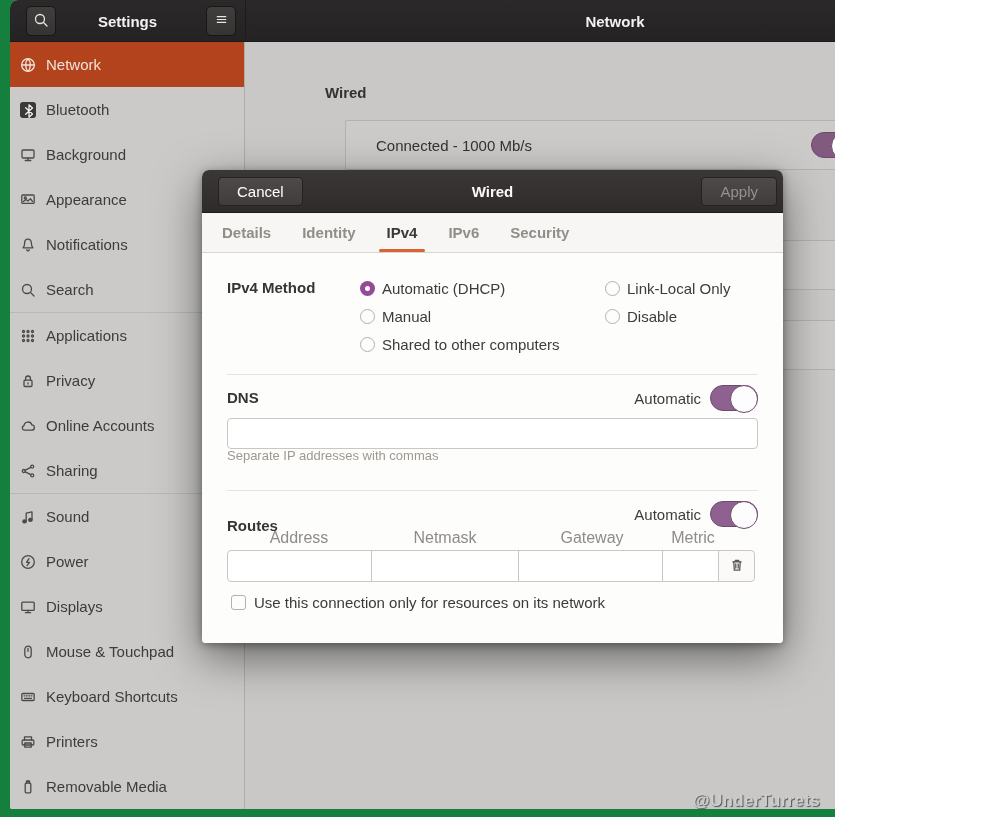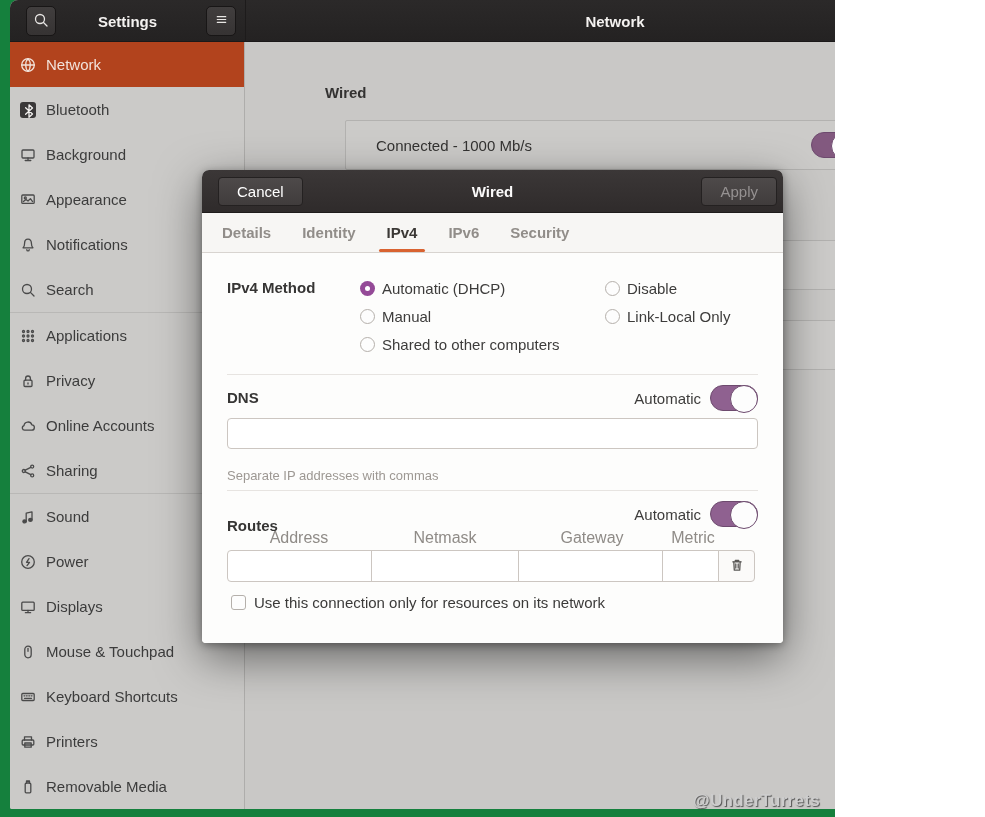--- a/index.html
+++ b/index.html
@@ -365,37 +365,37 @@
             <span>Manual</span>
           </label>
           <label class="radio-row">
             <span class="radio"></span>
             <span>Shared to other computers</span>
           </label>
         </div>
       <div class="radio-col" style="left:403px;top:21px">
           <label class="radio-row">
             <span class="radio"></span>
-            <span>Disable</span>
+            <span>Link-Local Only</span>
           </label>
           <label class="radio-row">
             <span class="radio"></span>
-            <span>Link-Local Only</span>
+            <span>Disable</span>
           </label>
         </div>
 
       <div class="hsep" style="top:121px"></div>
 
       <div class="bold-label" style="left:25px;top:136px">DNS</div>
       <div class="auto-row" style="top:132px">
         <span>Automatic</span>
         <span class="toggle"></span>
       </div>
       <input class="text-input" style="top: 165px;" value="">
-      <div class="hint" style="top:215px">Separate IP addresses with commas</div>
+      <div class="hint" style="top:195px">Separate IP addresses with commas</div>
 
       <div class="hsep" style="top:237px"></div>
 
       <div class="bold-label" style="left:25px;top:264px">Routes</div>
       <div class="auto-row" style="top:248px">
         <span>Automatic</span>
         <span class="toggle"></span>
       </div>
 
       <span class="col-hdr" style="left:97px;top:276px">Address</span>

